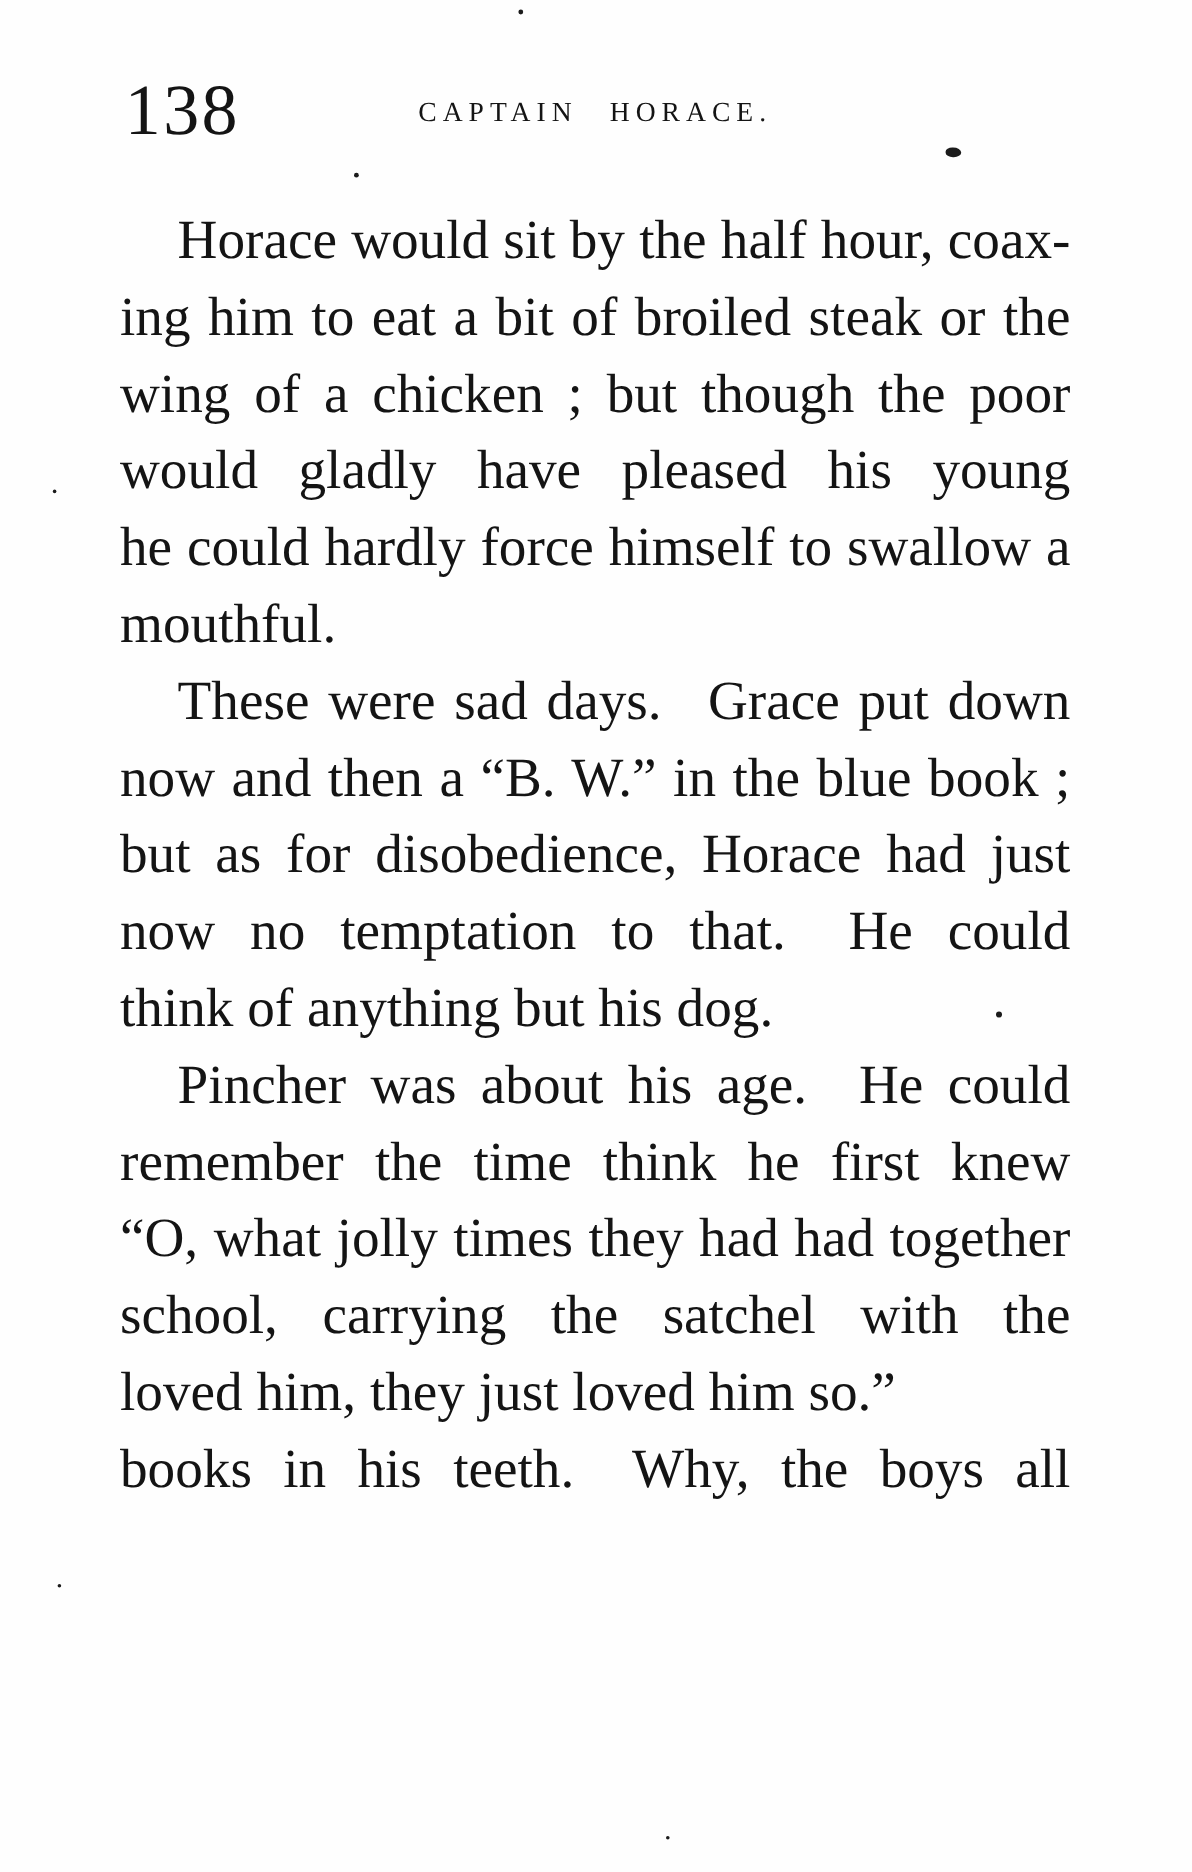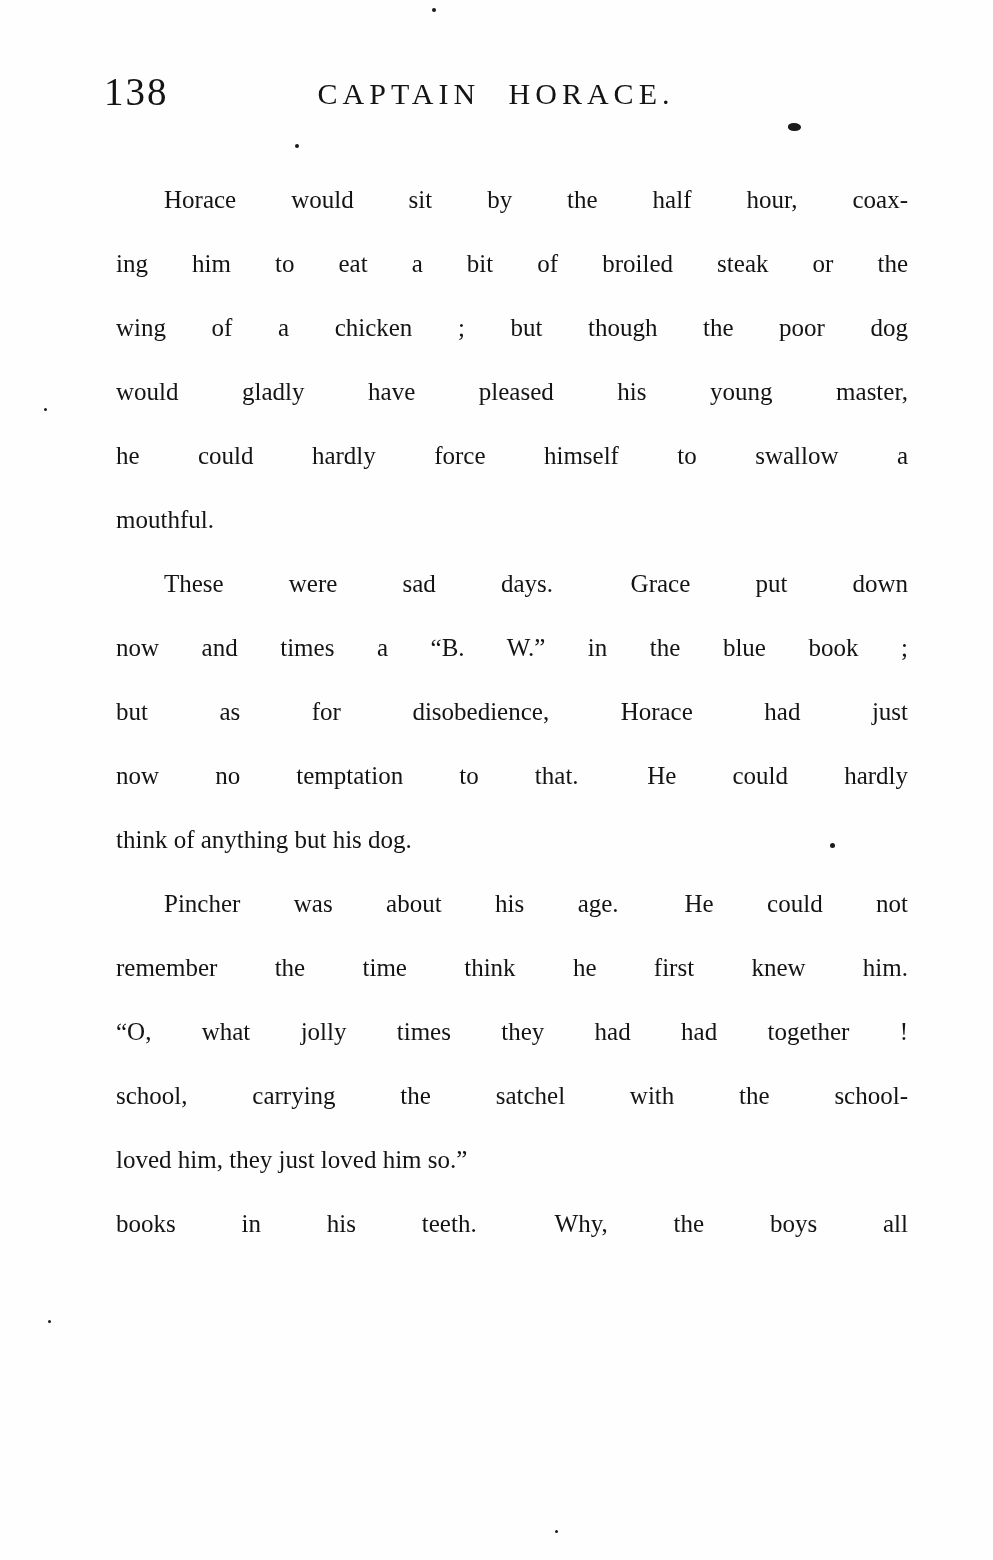--- a/index.html
+++ b/index.html
@@ -25,42 +25,42 @@
     position: absolute;
     top: 66px;
     left: 100px;
     width: 792px;
     height: 52px;
   }
   .page-number {
     position: absolute;
     left: 4px;
     top: 0;
-    font-size: 39px;
+    font-size: 60px;
     letter-spacing: 2px;
     line-height: 52px;
   }
   .running-title {
     position: absolute;
     left: 0;
     right: 0;
     top: 8px;
     text-align: center;
-    font-size: 30px;
+    font-size: 23px;
     letter-spacing: 5px;
     word-spacing: 16px;
     line-height: 40px;
   }
   
   .text-block {
     position: absolute;
-    left: 116px;
+    left: 100px;
     top: 168px;
     width: 792px;
-    font-size: 25px;
+    font-size: 46px;
   }
   .line {
     height: 64px;
     line-height: 64px;
     overflow: hidden;
     white-space: normal;
   }
   .line.jz {
     text-align: justify;
   }
@@ -99,21 +99,21 @@
       <div class="line jz indent">Horace would sit by the half hour, coax-</div>
       <div class="line jz">ing him to eat a bit of broiled steak or the</div>
       <div class="line jz">wing of a chicken ; but though the poor dog</div>
       <div class="line jz">would gladly have pleased his young master,</div>
       <div class="line jz">he could hardly force himself to swallow a</div>
       <div class="line">mouthful.</div>
     </div>
 
     <div>
       <div class="line jz indent">These were sad days.  Grace put down</div>
-      <div class="line jz">now and times a “B. W.” in the blue book ;</div>
+      <div class="line jz">now and then a “B. W.” in the blue book ;</div>
       <div class="line jz">but as for disobedience, Horace had just</div>
       <div class="line jz">now no temptation to that.  He could hardly</div>
       <div class="line">think of anything but his dog.</div>
     </div>
 
     <div>
       <div class="line jz indent">Pincher was about his age.  He could not</div>
       <div class="line jz">remember the time think he first knew him.</div>
       <div class="line jz">“O, what jolly times they had had together !</div>
       <div class="line jz">school, carrying the satchel with the school-</div>

